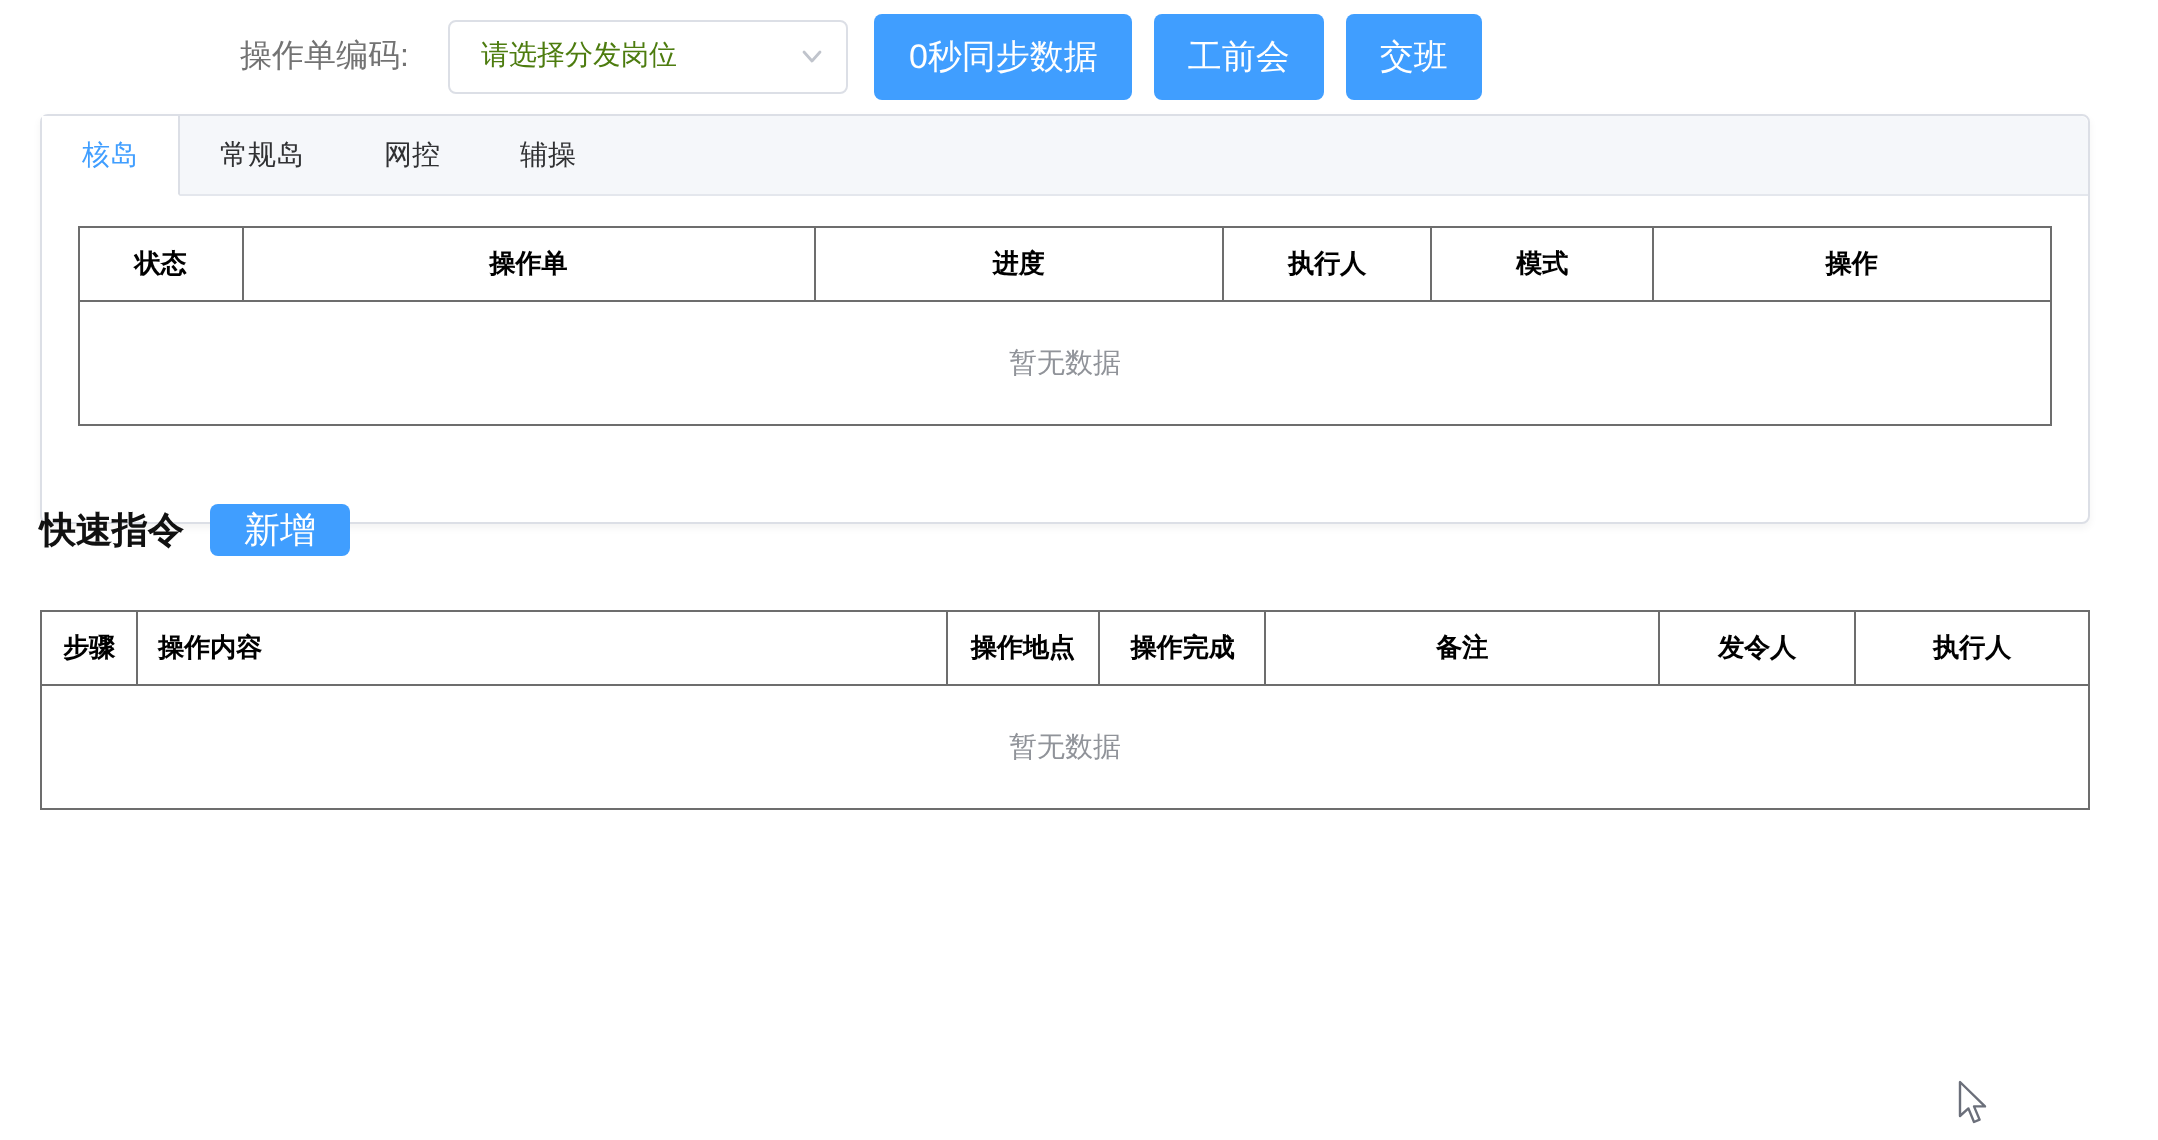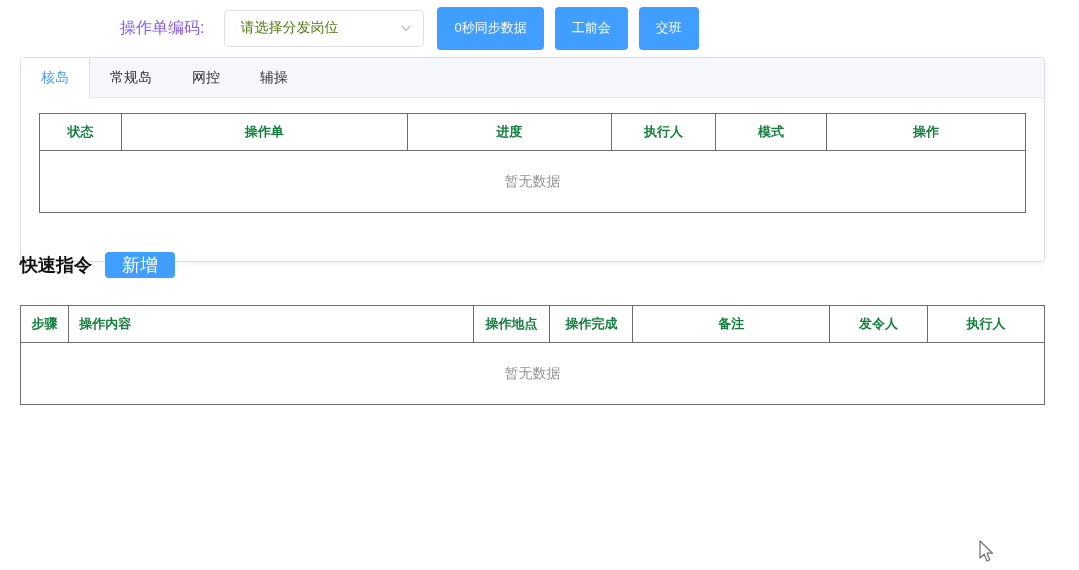--- a/index.html
+++ b/index.html
@@ -12,39 +12,39 @@
     overflow:hidden;
     color:#303133;
   }
 
   
   .toolbar {
     position:absolute; left:0; top:0; width:1079px; height:56px;
     display:flex; align-items:center;
     padding-left:120px;
   }
-  .toolbar-label { font-size:16px; color:#8b5cf6; font-weight:500; margin-right:15px; white-space:nowrap; }
+  .toolbar-label { font-size:16px; color:#737373; font-weight:500; margin-right:15px; white-space:nowrap; }
   .text-input {
     width:205px; height:37px;
     border:1px solid #DCDFE6; border-radius:4px;
     padding:0 15px; font-size:14px; color:#606266;
     outline:none; font-family:"Liberation Sans", sans-serif;
   }
   .text-input::placeholder { color:#C0C4CC; }
   .select-box {
     width:200px; height:37px; margin-left:5px;
     border:1px solid #DCDFE6; border-radius:4px;
     display:flex; align-items:center; justify-content:space-between;
     padding:0 10px 0 15px; cursor:pointer; background:#fff;
   }
   .select-placeholder { font-size:14px; color:#4d7c0f; }
   .chevron { width:14px; height:14px; flex:0 0 auto; }
   .btn {
     background:#409EFF; color:#ffffff; border:none; border-radius:4px;
-    font-size:13px; height:43px; padding:0 17px; cursor:pointer;
+    font-size:17px; height:43px; padding:0 17px; cursor:pointer;
     font-family:"Liberation Sans", sans-serif; white-space:nowrap;
   }
   .btn-sync { margin-left:13px; }
   .btn-gap  { margin-left:11px; }
 
   
   .tab-card {
     position:absolute; left:20px; top:57px; width:1025px; height:205px;
     border:1px solid #DCDFE6; border-radius:4px; background:#fff;
     box-shadow:0 2px 4px rgba(0,0,0,0.05);
@@ -61,21 +61,21 @@
     background:#ffffff; color:#409EFF;
     border-right:1px solid #DCDFE6;
     margin-bottom:-1px; border-bottom:1px solid #fff;
   }
   .tab-content { padding:15px 18px 0 18px; }
 
   
   table.data-table { border-collapse:collapse; width:100%; table-layout:fixed; }
   .data-table th, .data-table td { border:1px solid #6d6d6d; }
   .data-table th {
-    font-size:13px; font-weight:bold; color:#15803d;
+    font-size:13px; font-weight:bold; color:#000000;
     height:37px; text-align:center; padding:0 4px;
     overflow:hidden; white-space:nowrap;
   }
   .data-table th.left { text-align:left; padding-left:10px; }
   .data-table td.empty {
     height:62px; text-align:center; color:#909399; font-size:14px;
   }
 
   
   .t1-c1{width:8.3%}.t1-c2{width:29%}.t1-c3{width:20.7%}

